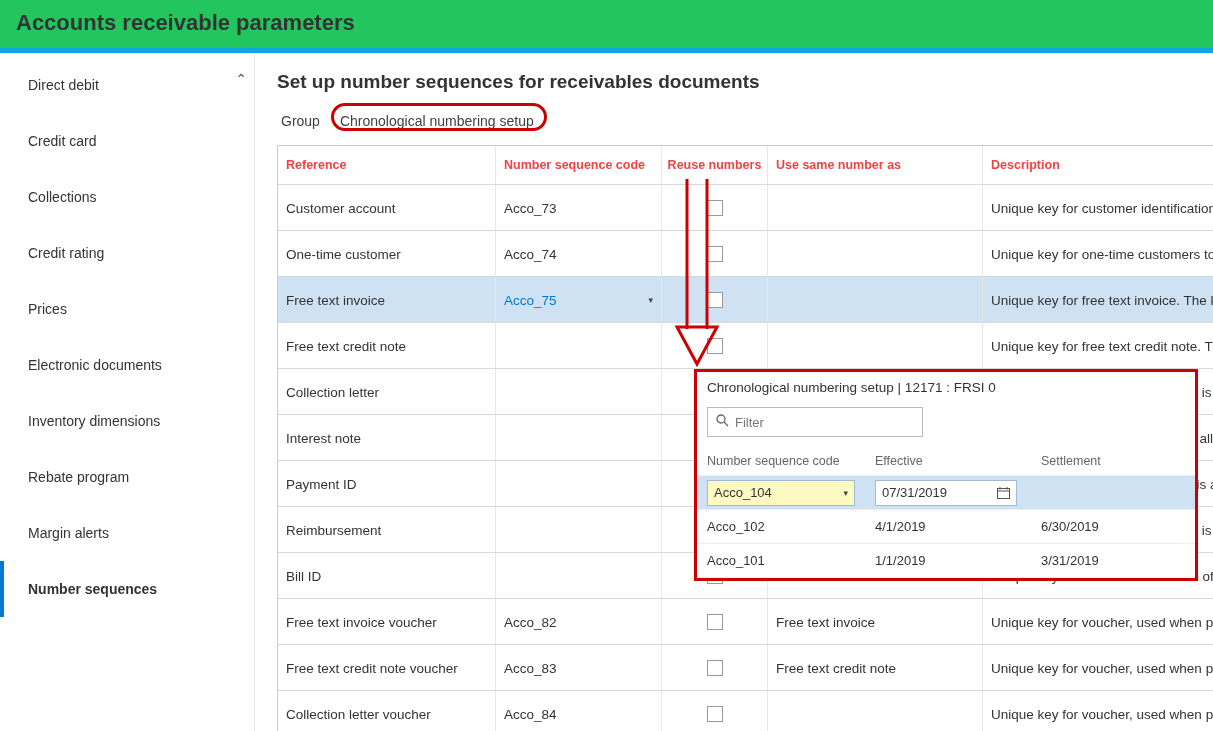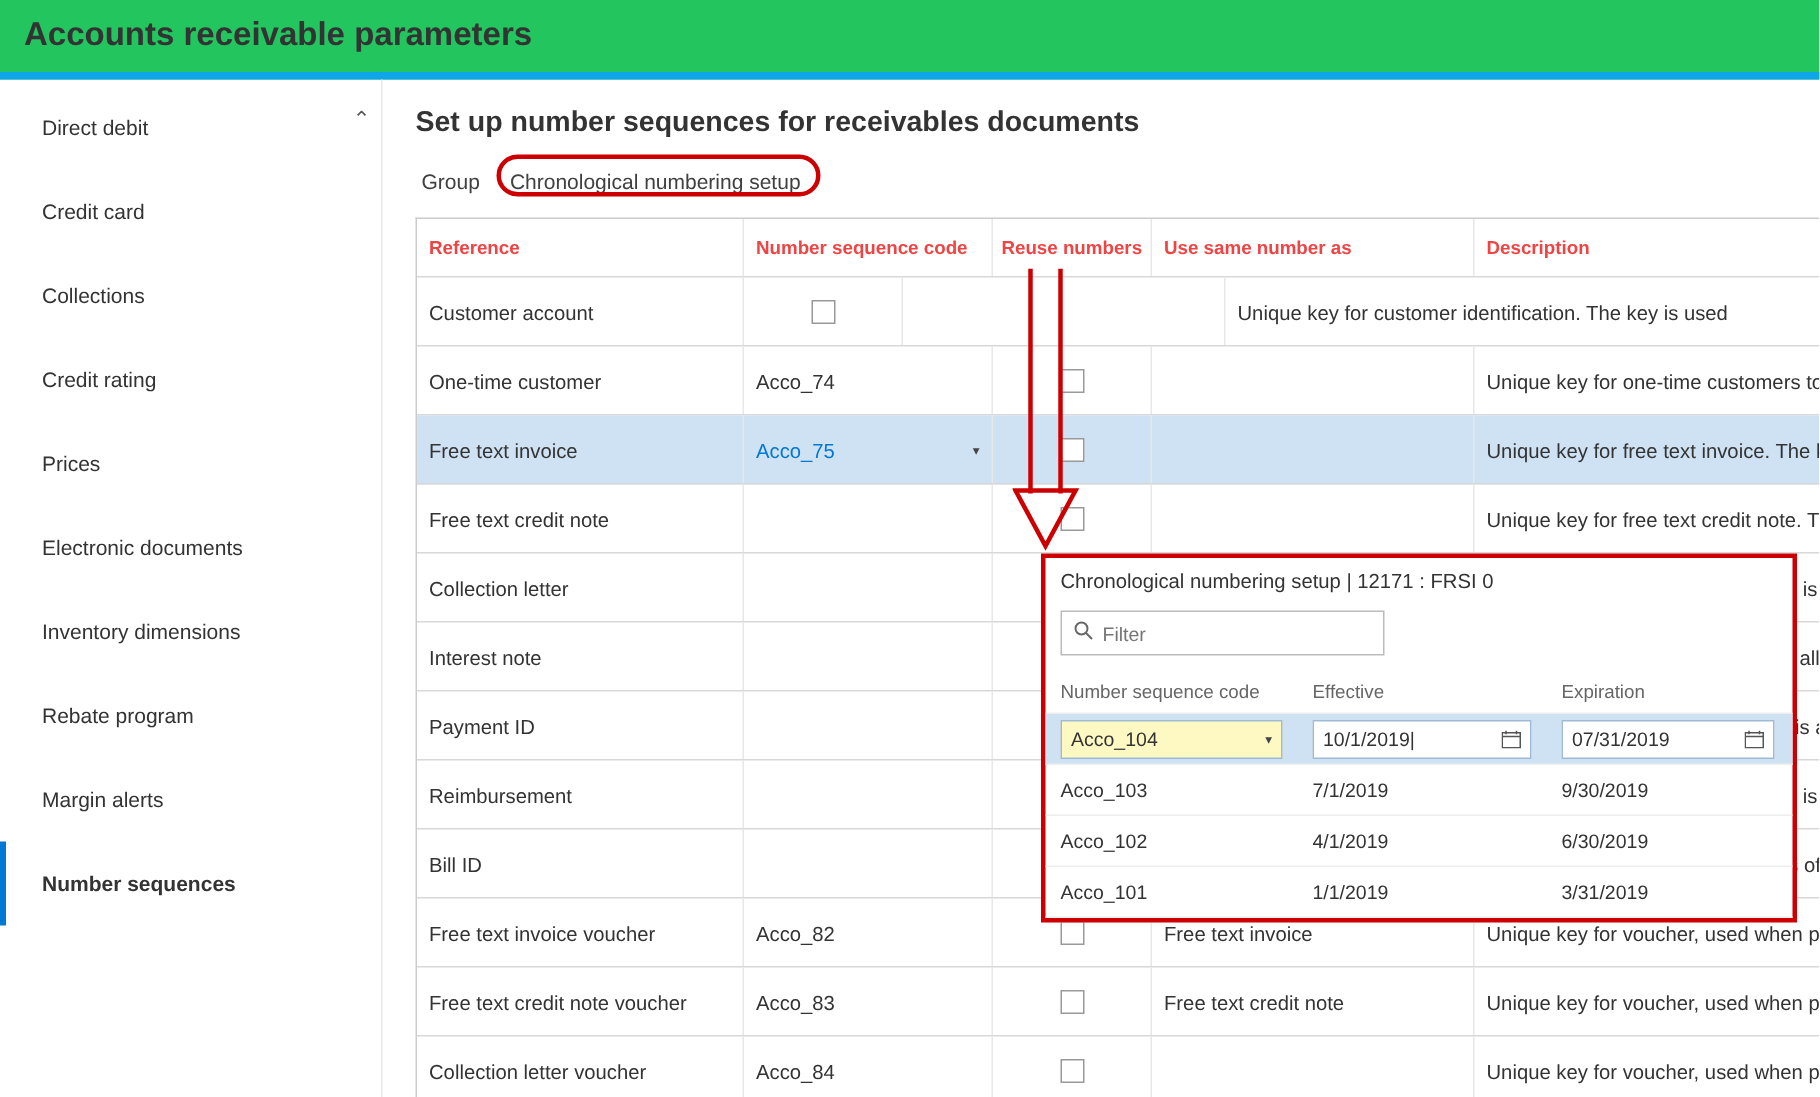--- a/index.html
+++ b/index.html
@@ -252,20 +252,21 @@
       <div class="grid-header">
         <div class="cell col-ref">Reference</div>
         <div class="cell col-code">Number sequence code</div>
         <div class="cell col-reuse">Reuse numbers</div>
         <div class="cell col-same">Use same number as</div>
         <div class="cell col-desc">Description</div>
       </div>
       <div id="grid-body">
           <div class="grid-row">
             <div class="cell col-ref">Customer account</div>
+            <div class="cell col-code">Acco_73</div>
             <div class="cell col-reuse">
               <div class="chk"></div>
             </div>
             <div class="cell col-same"></div>
             <div class="cell col-desc">Unique key for customer identification. The key is used</div>
           </div>
           <div class="grid-row">
             <div class="cell col-ref">One-time customer</div>
             <div class="cell col-code">Acco_74</div>
             <div class="cell col-reuse">
@@ -377,63 +378,45 @@
           <svg width="13" height="13" viewBox="0 0 13 13">
               <circle cx="5" cy="5" r="4" stroke="#666" stroke-width="1.3" fill="none"></circle>
               <line x1="8" y1="8" x2="12" y2="12" stroke="#666" stroke-width="1.3"></line>
             </svg>
         </span>
         <input type="text" placeholder="Filter" style="">
       </div>
       <div class="popup-header">
         <div class="pcell pcol-code">Number sequence code</div>
         <div class="pcell pcol-eff">Effective</div>
-        <div class="pcell pcol-exp">Expiration</div>
+        <div class="pcell pcol-exp">Settlement</div>
       </div>
       <div id="popup-body">
           <div class="popup-row selected">
             <div class="pcell pcol-code">
               <div class="dd-cell">
                 <span>Acco_104</span>
                 <span class="chev-down-inline">▾</span>
-              </div>
-            </div>
-            <div class="pcell pcol-eff">
-              <div class="date-input">
-                <span>10/1/2019|</span>
-                <span class="cal-icon">
-                  <svg viewBox="0 0 13 12">
-                    <rect x="0.5" y="1.5" width="12" height="10" stroke="#555" fill="none"></rect>
-                    <line x1="0.5" y1="4" x2="12.5" y2="4" stroke="#555"></line>
-                    <line x1="3" y1="0" x2="3" y2="2.5" stroke="#555"></line>
-                    <line x1="10" y1="0" x2="10" y2="2.5" stroke="#555"></line>
-                  </svg>
-                </span>
               </div>
             </div>
             <div class="pcell pcol-exp">
               <div class="date-input">
                 <span>07/31/2019</span>
                 <span class="cal-icon">
                   <svg viewBox="0 0 13 12">
                     <rect x="0.5" y="1.5" width="12" height="10" stroke="#555" fill="none"></rect>
                     <line x1="0.5" y1="4" x2="12.5" y2="4" stroke="#555"></line>
                     <line x1="3" y1="0" x2="3" y2="2.5" stroke="#555"></line>
                     <line x1="10" y1="0" x2="10" y2="2.5" stroke="#555"></line>
                   </svg>
                 </span>
               </div>
             </div>
           </div>
           <div class="popup-row">
-            <div class="pcell pcol-code">Acco_103</div>
-            <div class="pcell pcol-eff">7/1/2019</div>
-            <div class="pcell pcol-exp">9/30/2019</div>
-          </div>
-          <div class="popup-row">
             <div class="pcell pcol-code">Acco_102</div>
             <div class="pcell pcol-eff">4/1/2019</div>
             <div class="pcell pcol-exp">6/30/2019</div>
           </div>
           <div class="popup-row">
             <div class="pcell pcol-code">Acco_101</div>
             <div class="pcell pcol-eff">1/1/2019</div>
             <div class="pcell pcol-exp">3/31/2019</div>
           </div>
         </div>

